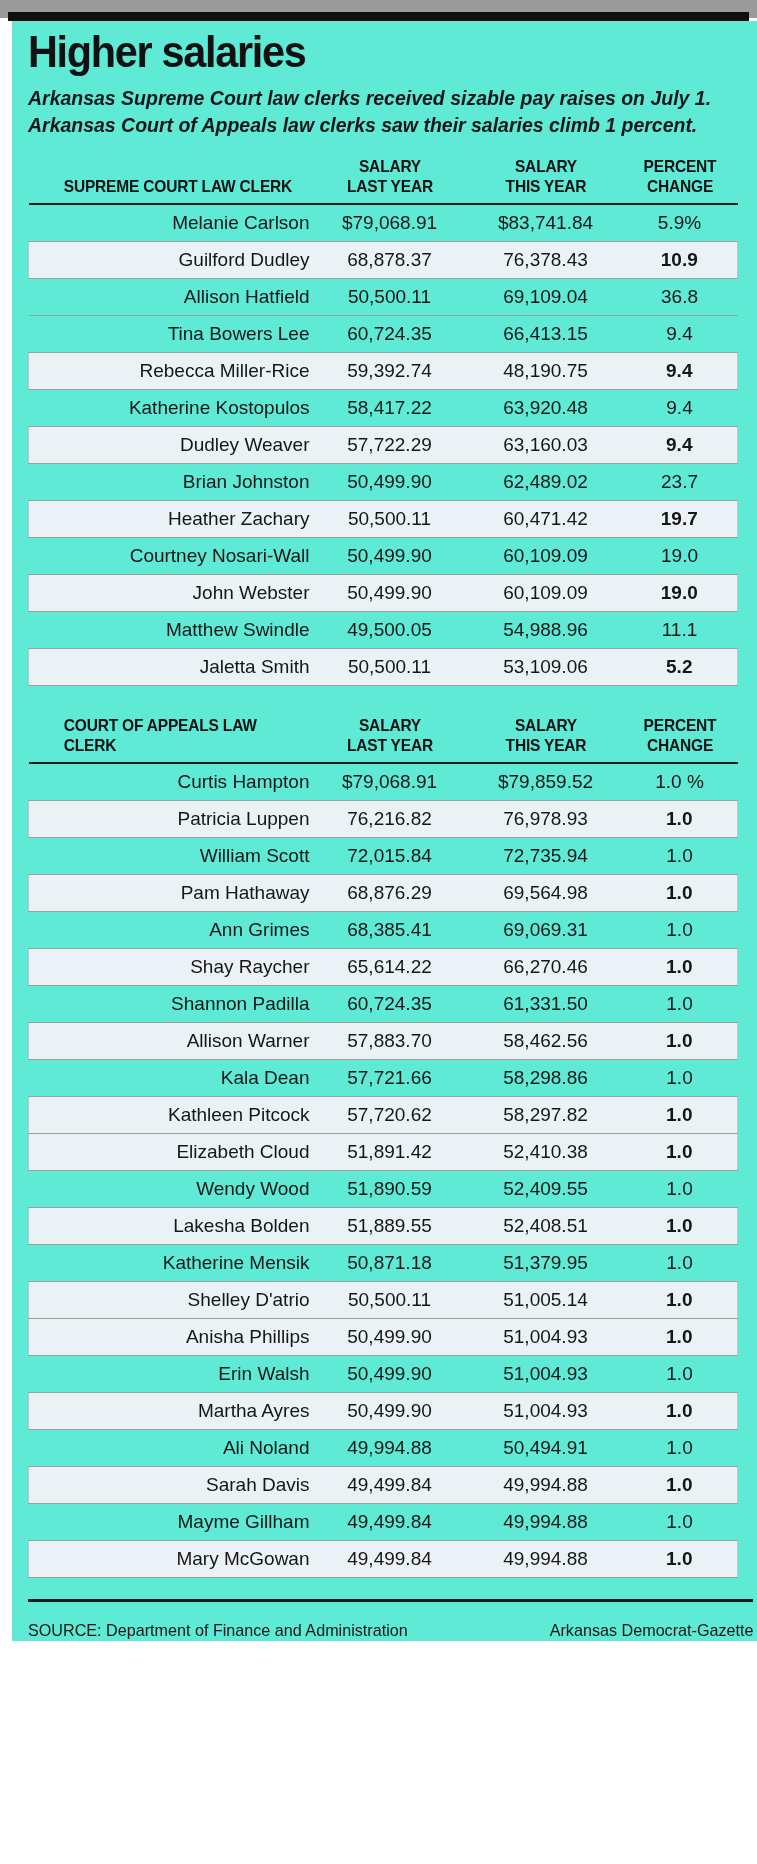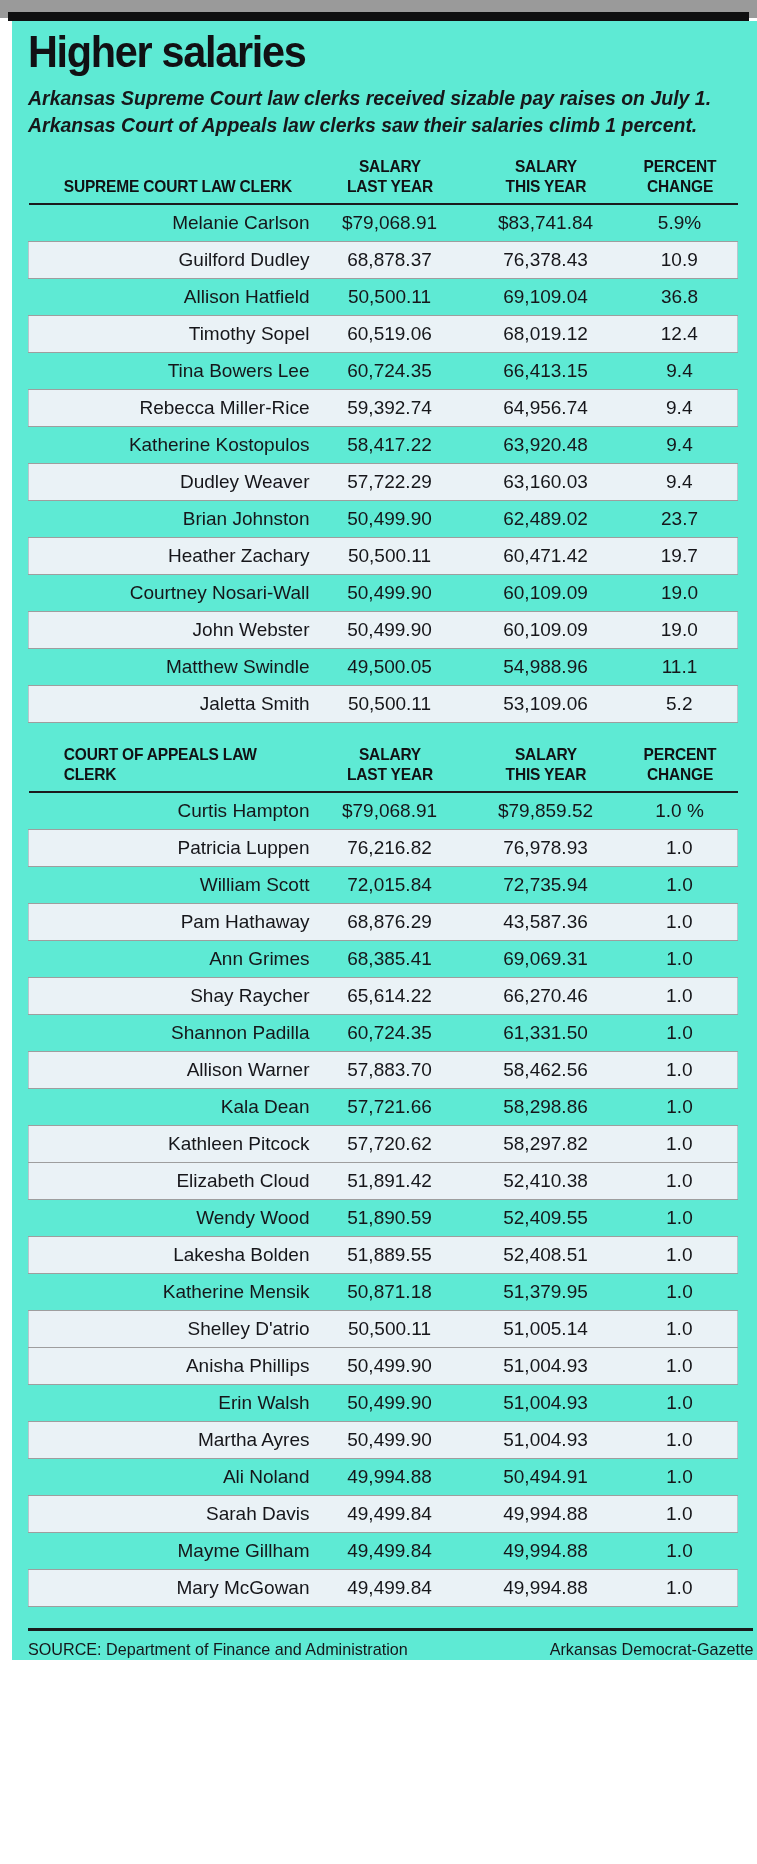--- a/index.html
+++ b/index.html
@@ -70,21 +70,21 @@
     width: 740px;
   }
 
   table.clerk-table {
     border-collapse: collapse;
     width: 709px;
     margin-left: 16px;
     table-layout: fixed;
   }
   table.t1 { margin-top: 18px; }
-  table.t2 { margin-top: 0px; }
+  table.t2 { margin-top: 8px; }
 
   col.c-name  { width: 281px; }
   col.c-last  { width: 160px; }
   col.c-this  { width: 152px; }
   col.c-pct   { width: 116px; }
 
   th.hd {
     font-family: "Liberation Sans", sans-serif;
     font-weight: bold;
     font-size: 16.5px;
@@ -114,38 +114,38 @@
   }
   tbody tr:first-child td.cell { border-top: none; }
   td.c-name { text-align: right; padding-left: 28px; }
   td.c-num  { text-align: center; }
   td.c-pct  { text-align: center; }
 
   tbody tr.alt td.cell {
     background: #eaf2f6;
   }
   tbody tr.alt td.cell:first-child { border-left: 1.2px solid #b9c6cd; }
-  tbody tr.alt td.cell:last-child  { border-right: 1.2px solid #b9c6cd; }
+  tbody tr.alt td.cell:last-child  { border-right: 1.2px solid #b9c6cd; font-weight: bold; }
 
   .t2-gap { height: 21px; }
 
   .footer-wrap {
     margin: 21px 16px 0 16px;
     width: 725px;
   }
   .footer-rule {
     height: 3px;
     background: #1b1b1d;
     width: 725px;
   }
   .footer-row {
     display: flex;
     justify-content: space-between;
     align-items: baseline;
-    padding-top: 9px;
+    padding-top: 19px;
     width: 725px;
   }
   .footer-text {
     font-family: "Liberation Sans", sans-serif;
     font-size: 17px;
     color: #16161a;
     transform: scaleX(0.95);
     transform-origin: left top;
     white-space: nowrap;
   }
@@ -209,36 +209,30 @@
             <td class="cell c-num">68,878.37</td>
             <td class="cell c-num">76,378.43</td>
             <td class="cell c-pct">10.9</td>
           </tr>
           <tr>
             <td class="cell c-name">Allison Hatfield</td>
             <td class="cell c-num">50,500.11</td>
             <td class="cell c-num">69,109.04</td>
             <td class="cell c-pct">36.8</td>
           </tr>
-          <tr class="alt">
-            <td class="cell c-name">Timothy Sopel</td>
-            <td class="cell c-num">60,519.06</td>
-            <td class="cell c-num">68,019.12</td>
-            <td class="cell c-pct">12.4</td>
-          </tr>
           <tr>
             <td class="cell c-name">Tina Bowers Lee</td>
             <td class="cell c-num">60,724.35</td>
             <td class="cell c-num">66,413.15</td>
             <td class="cell c-pct">9.4</td>
           </tr>
           <tr class="alt">
             <td class="cell c-name">Rebecca Miller-Rice</td>
             <td class="cell c-num">59,392.74</td>
-            <td class="cell c-num">64,956.74</td>
+            <td class="cell c-num">48,190.75</td>
             <td class="cell c-pct">9.4</td>
           </tr>
           <tr>
             <td class="cell c-name">Katherine Kostopulos</td>
             <td class="cell c-num">58,417.22</td>
             <td class="cell c-num">63,920.48</td>
             <td class="cell c-pct">9.4</td>
           </tr>
           <tr class="alt">
             <td class="cell c-name">Dudley Weaver</td>
@@ -329,21 +323,21 @@
           </tr>
           <tr>
             <td class="cell c-name">William Scott</td>
             <td class="cell c-num">72,015.84</td>
             <td class="cell c-num">72,735.94</td>
             <td class="cell c-pct">1.0</td>
           </tr>
           <tr class="alt">
             <td class="cell c-name">Pam Hathaway</td>
             <td class="cell c-num">68,876.29</td>
-            <td class="cell c-num">43,587.36</td>
+            <td class="cell c-num">69,564.98</td>
             <td class="cell c-pct">1.0</td>
           </tr>
           <tr>
             <td class="cell c-name">Ann Grimes</td>
             <td class="cell c-num">68,385.41</td>
             <td class="cell c-num">69,069.31</td>
             <td class="cell c-pct">1.0</td>
           </tr>
           <tr class="alt">
             <td class="cell c-name">Shay Raycher</td>

